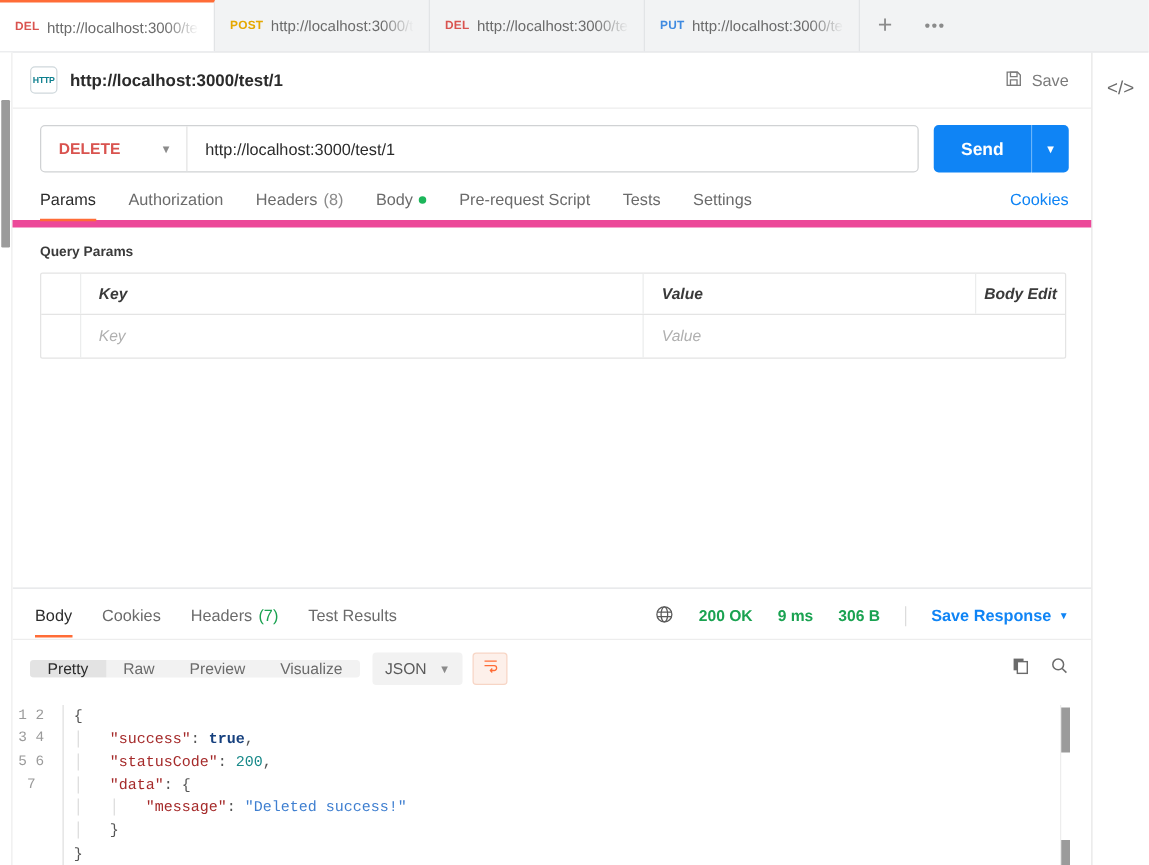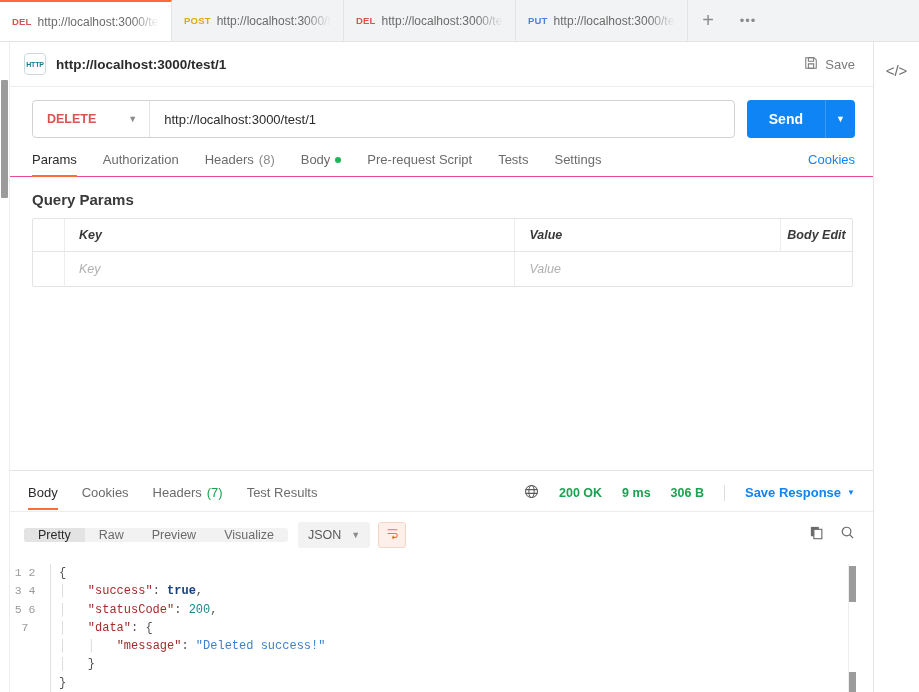--- a/index.html
+++ b/index.html
@@ -119,39 +119,39 @@
     background: #0f84f5; color: #fff; width: 30px; height: 38px;
     border-radius: 0 4px 4px 0; border-left: 1px solid #3c9bf7;
     display: flex; align-items: center; justify-content: center;
     cursor: pointer; font-size: 9px;
   }
 
   
   .reqtabs {
     display: flex; align-items: center; gap: 26px;
     padding: 14px 18px 0 22px;
-    border-bottom: 1px solid #ec4899; position: relative;
+    border-bottom: 6px solid #ec4899; position: relative;
   }
   .rtab {
     font-size: 13px; color: #6b6b6b; padding-bottom: 9px;
     cursor: pointer; position: relative; white-space: nowrap;
     display: flex; align-items: center; gap: 5px;
   }
   .rtab.active { color: #2b2b2b; }
   .rtab.active::after {
     content: ""; position: absolute; left: 0; right: 0; bottom: -1px;
     height: 2px; background: #ff6c37;
   }
   .dot-green { width: 6px; height: 6px; border-radius: 50%; background: #1cb65a; display: inline-block; }
   .dot-count { color: #8b8b8b; }
   .reqtabs-spacer { flex: 1; }
   .link-blue { color: #0f84f5; font-size: 13px; cursor: pointer; padding-bottom: 9px; }
 
   
-  .qp-title { font-size: 15px; font-weight: 700; color: #3a3a3a; padding: 14px 0 10px 22px; }
+  .qp-title { font-size: 11px; font-weight: 700; color: #3a3a3a; padding: 14px 0 10px 22px; }
   .qp-table { margin: 0 20px 0 22px; border: 1px solid #e4e4e4; border-radius: 2px; }
   .qp-row { display: flex; align-items: stretch; font-style: italic; }
   .qp-head { border-bottom: 1px solid #e4e4e4; }
   .qp-chk { width: 32px; border-right: 1px solid #eceded; }
   .qp-key { flex: 0 0 55%; padding: 9px 0 9px 14px; border-right: 1px solid #eceded; font-size: 12.5px; }
   .qp-val { flex: 1; padding: 9px 0 9px 14px; font-size: 12.5px; }
   .qp-head .qp-key, .qp-head .qp-val { font-weight: 700; color: #3a3a3a; }
   .qp-bulk {
     width: 72px; border-left: 1px solid #eceded;
     display: flex; align-items: center; justify-content: center;

